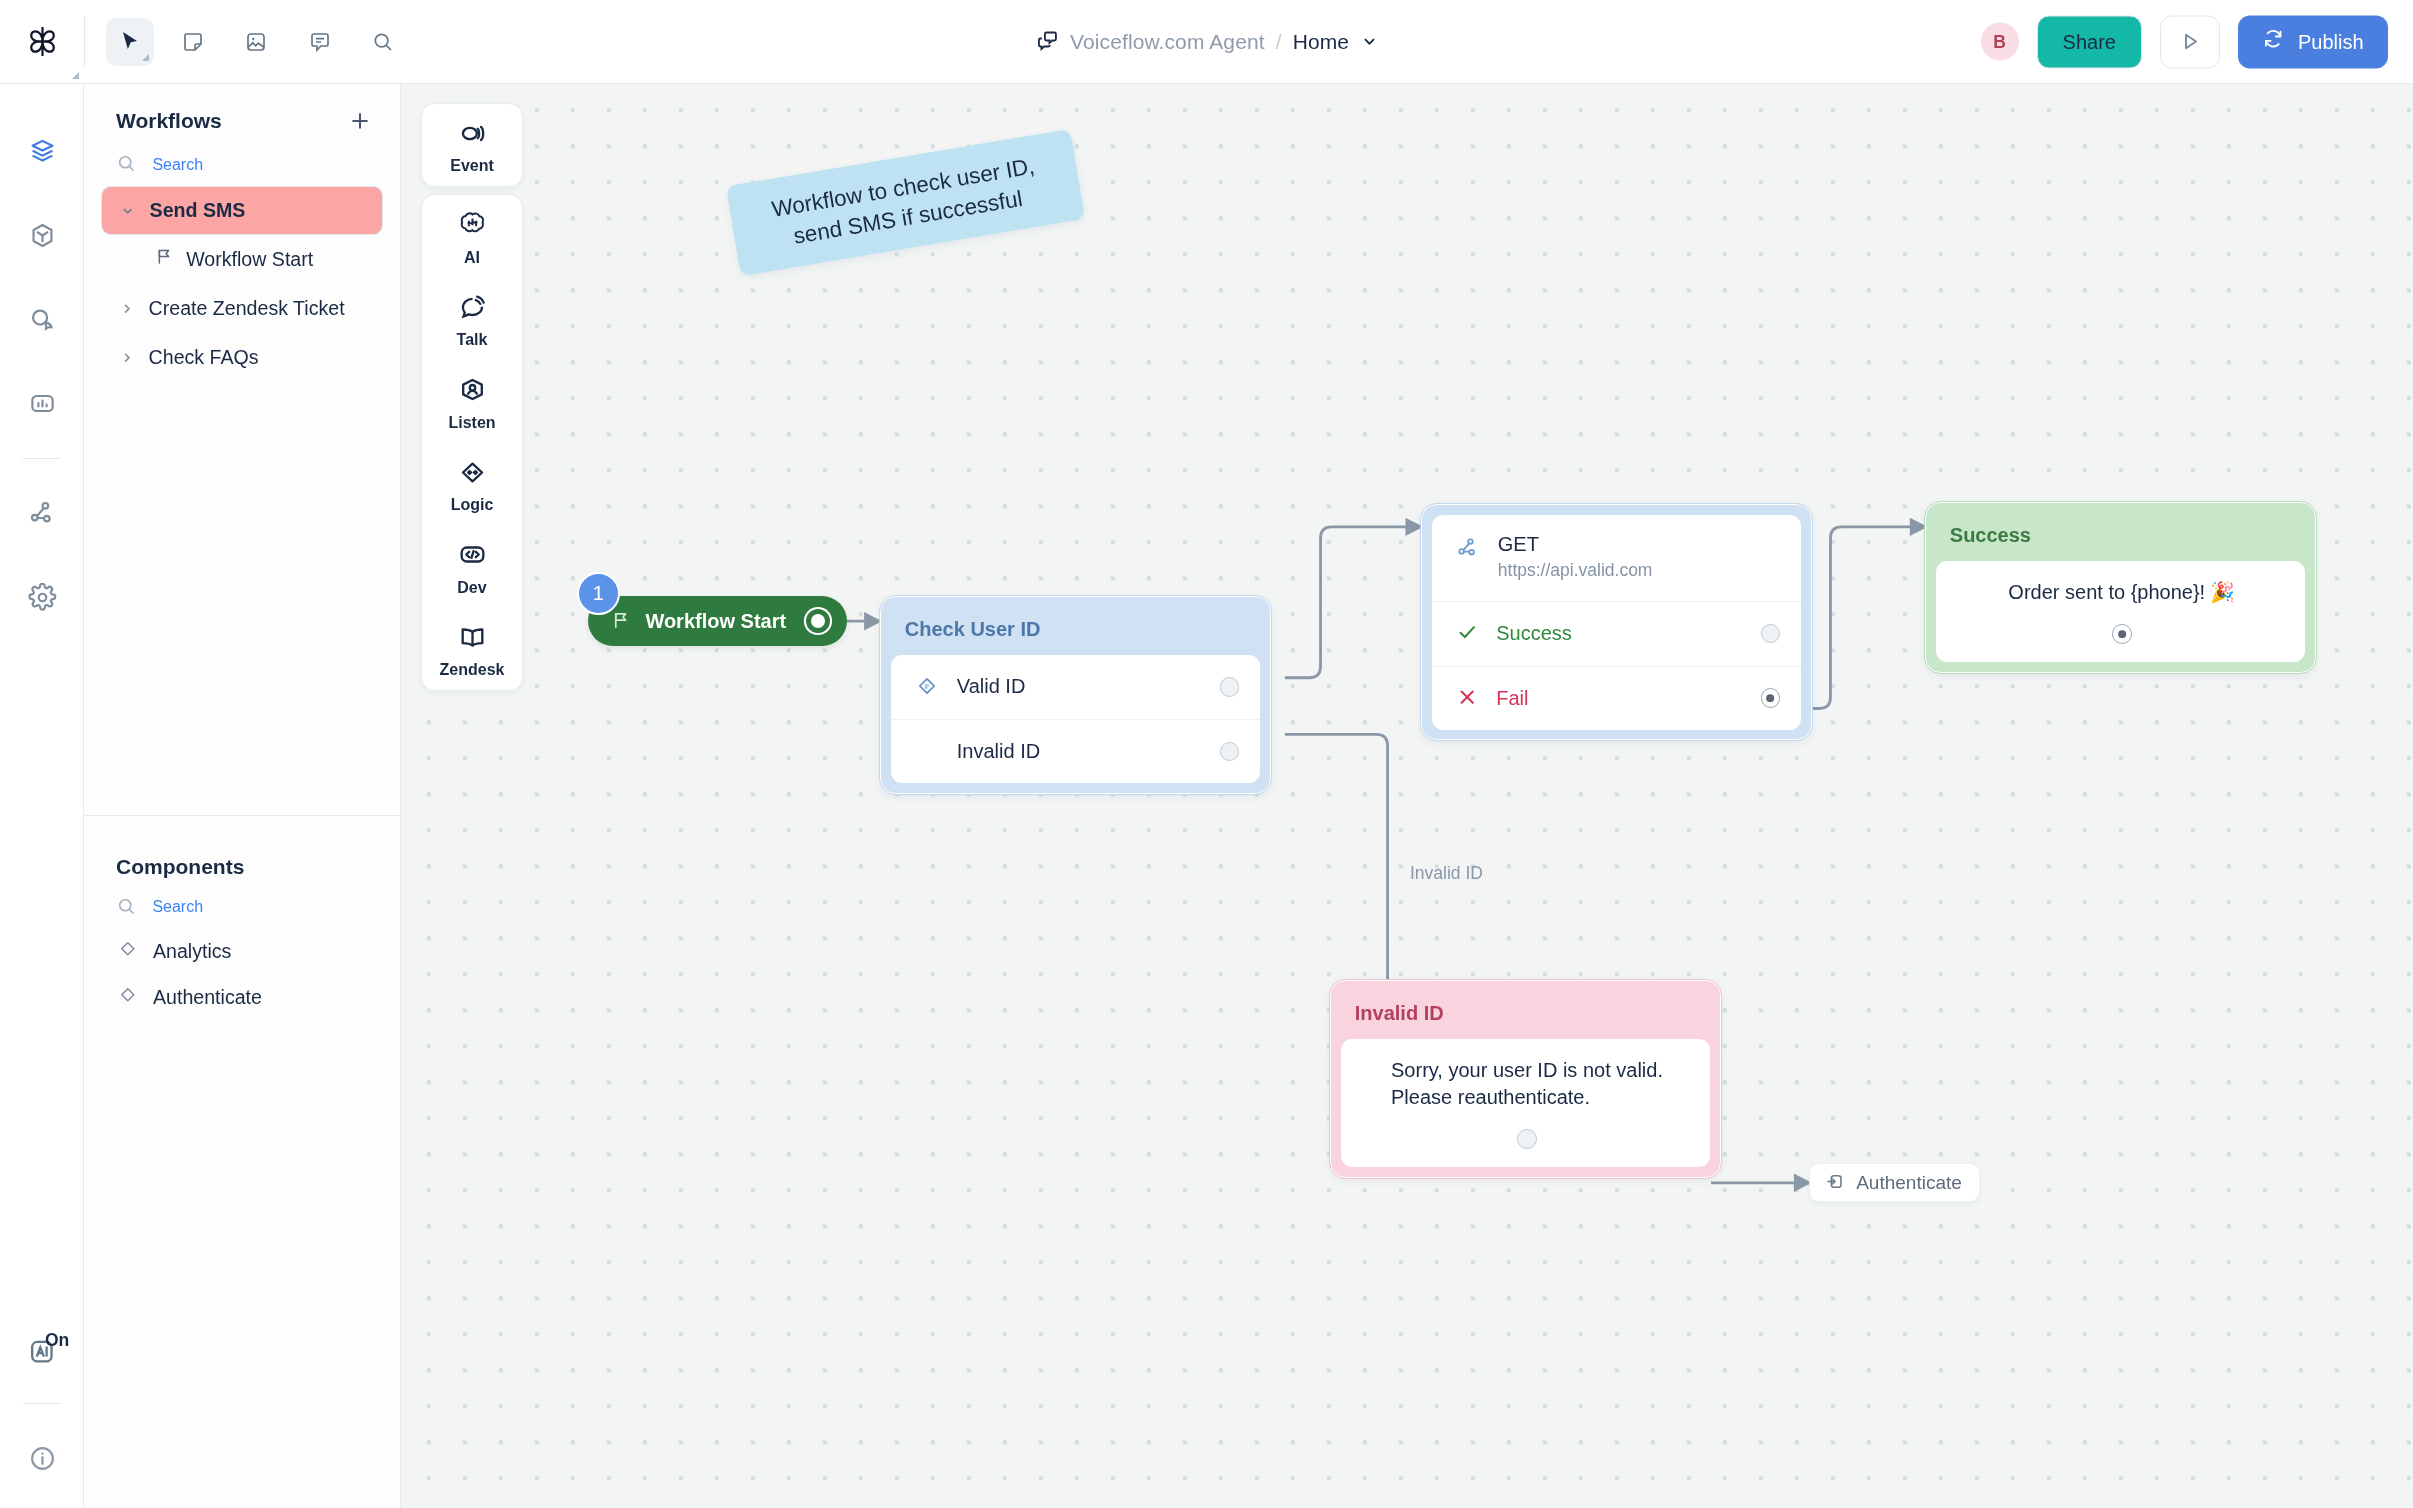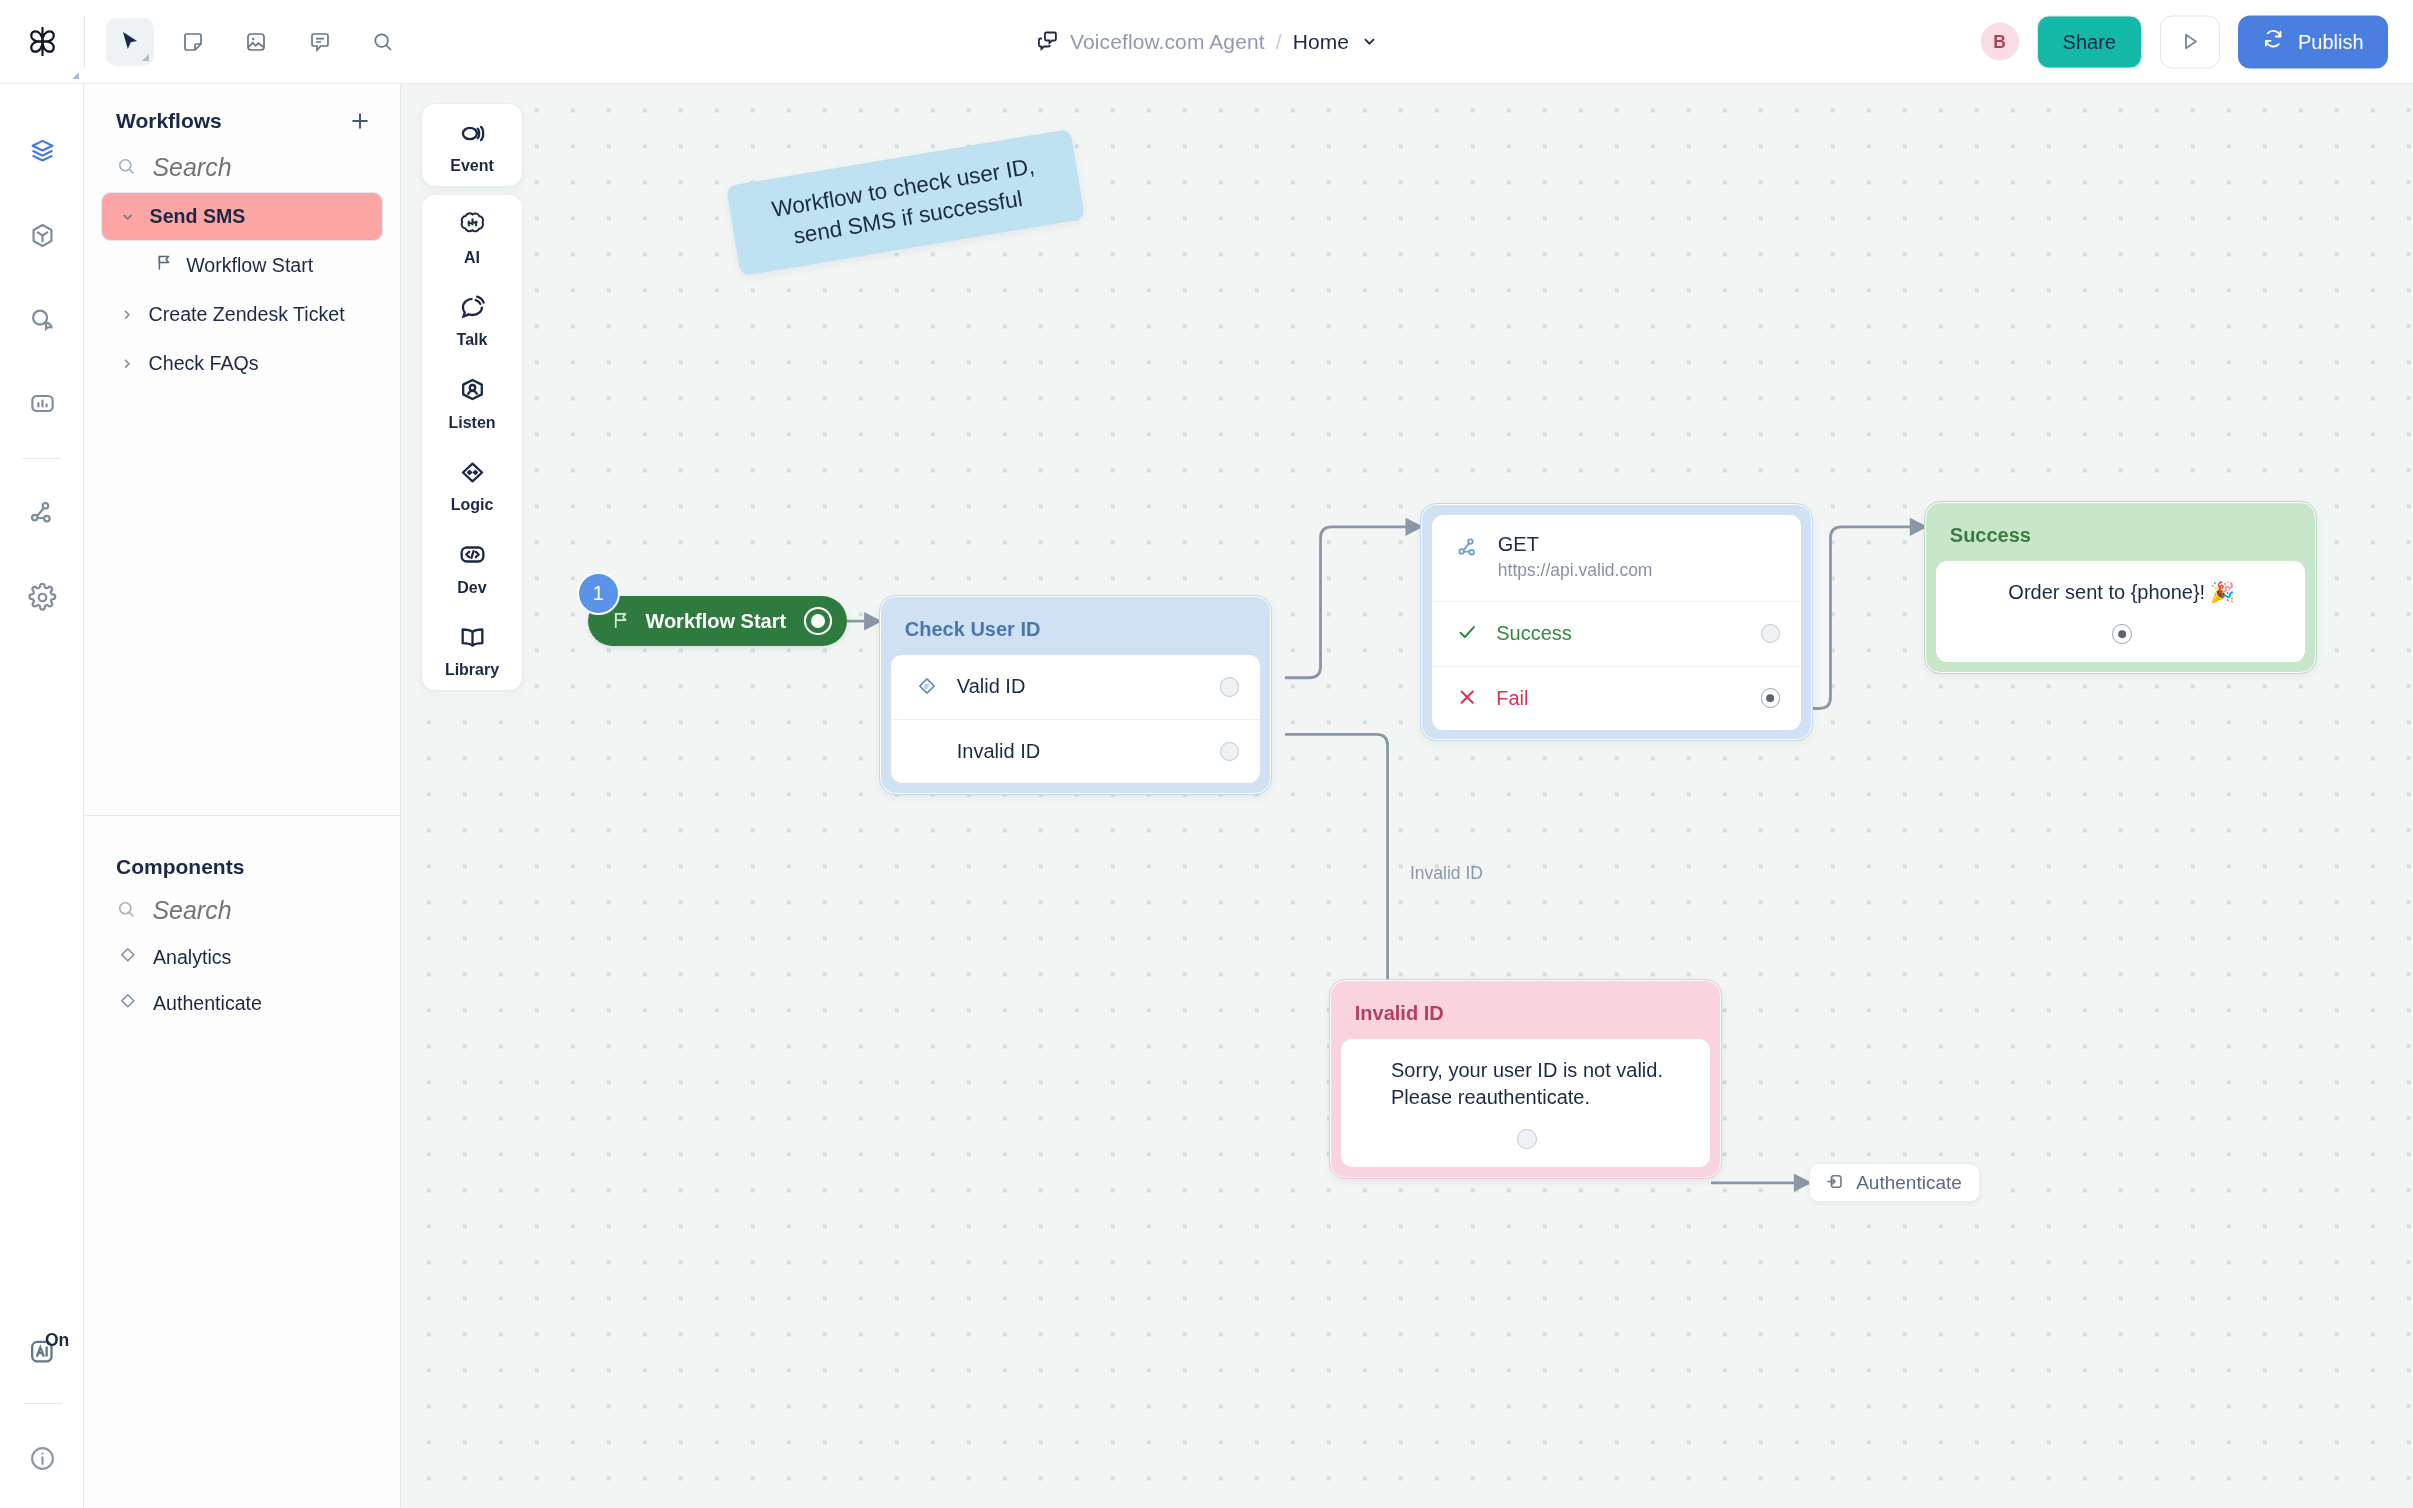--- a/index.html
+++ b/index.html
@@ -88,21 +88,21 @@
   }
   .panel-head {
     display: flex; align-items: center; justify-content: space-between;
     padding: 21px 25px 0 32px;
   }
   .panel-title { font-size: 21px; font-weight: 700; color: #1b2a44; }
   .plus-btn { width: 31px; height: 31px; display:flex; align-items:center; justify-content:center; cursor:pointer;}
   .panel-search {
     display: flex; align-items: center; gap: 15.4px; padding: 17px 32px 9.8px 32px; cursor: text;
   }
-  .panel-search .ph { font-size: 25px; color: #737373; font-style: italic; }
+  .panel-search .ph { font-size: 16px; color: #3b82f6; }
   .tree-row {
     display: flex; align-items: center; gap: 12.6px; height: 49px;
     margin: 0 17px; padding-left: 17px; border-radius: 9.8px; cursor: pointer;
     font-size: 19.6px; color: #1b2a44;
   }
   .tree-row.selected { background: #fca5a5; border: 0.7px solid #e2e8ee; align-items: center; }
   .tree-row.child { padding-left: 53px; }
   .chev { width: 18px; display:flex; align-items:center; justify-content:center; }
   .panel-sep { height: 0.7px; background: #e7ebee; margin-top: 18px; }
   .panel-sec2 { padding-top: 18px; }
@@ -537,21 +537,21 @@
           </span>
           <span class="pal-label">Dev</span>
         </div>
         <div class="pal-item">
           <span>
             <svg width="31" height="31" viewBox="0 0 24 24" fill="none" stroke="#1b2a44" stroke-width="1.8" stroke-linejoin="round">
               <path d="M12 7.6C10.4 6.3 8.2 5.8 4.4 5.8v10.6c3.8 0 6 .5 7.6 1.8 1.6-1.3 3.8-1.8 7.6-1.8V5.8c-3.8 0-6 .5-7.6 1.8z"></path>
               <path d="M12 7.6v10.6"></path>
             </svg>
           </span>
-          <span class="pal-label">Library</span>
+          <span class="pal-label">Zendesk</span>
         </div>
       </div>
     </div>
 
     <div class="sticky">
       <div class="sticky-txt">
         <span>Workflow to check user ID,</span><br>
         <span>send SMS if successful</span>
       </div>
     </div>

